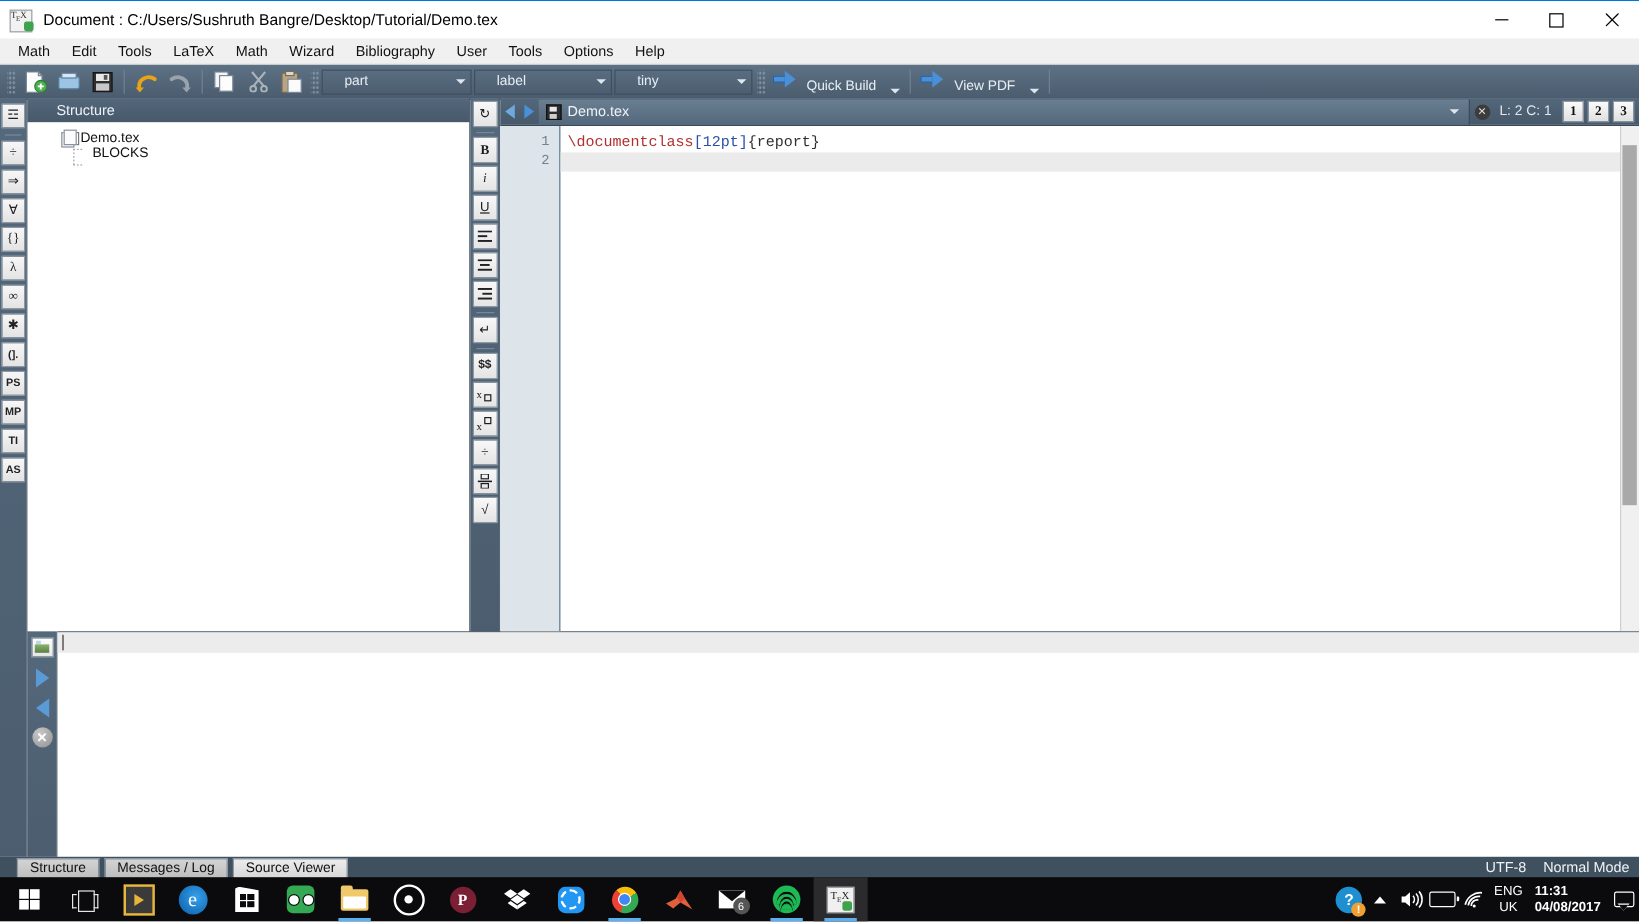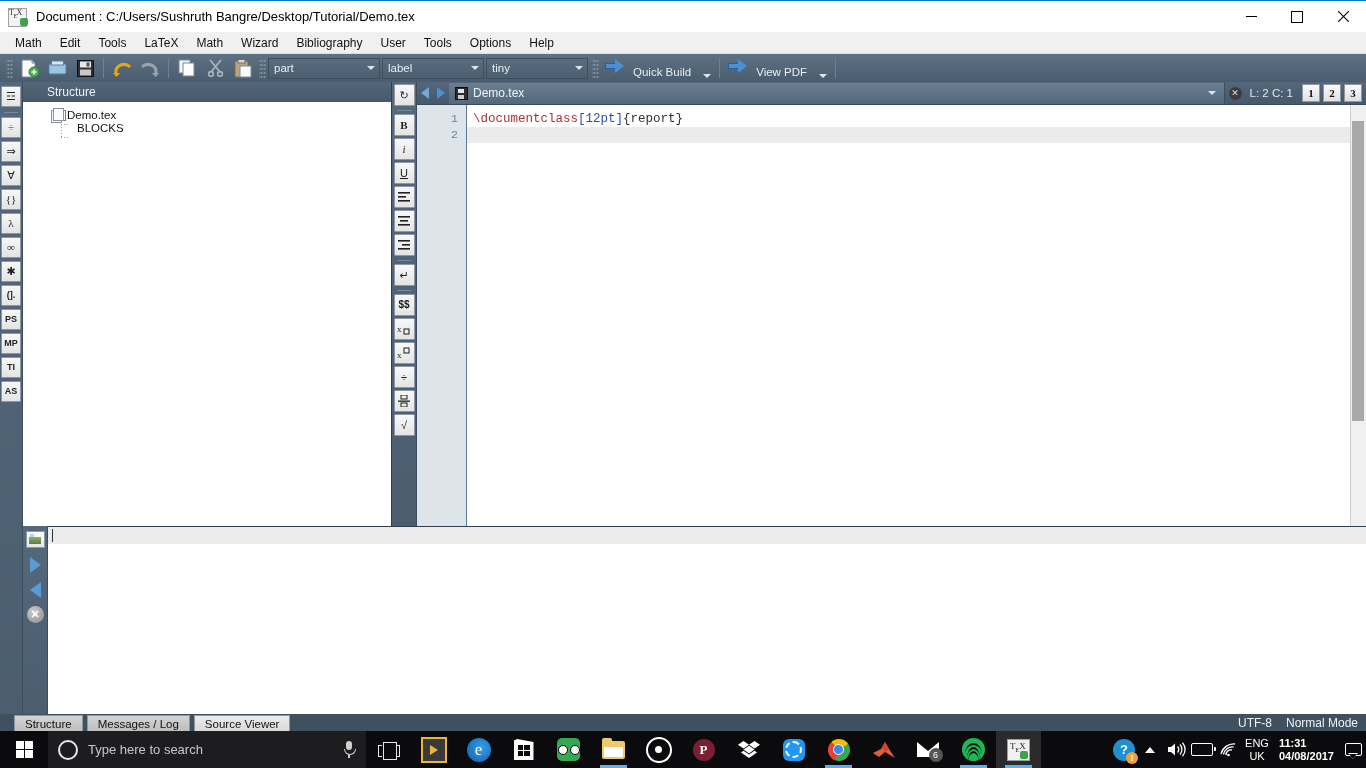--- a/index.html
+++ b/index.html
@@ -33,21 +33,21 @@
   
   .toolbar{height:28px;background:linear-gradient(#5e7285,#4a5c6e);display:flex;align-items:center;
            padding:0 4px;border-bottom:1px solid #36485a;}
   .grip{width:7px;height:20px;margin:0 2px;background-image:
         radial-gradient(circle, #8b9bab 1px, transparent 1.2px);
         background-size:3px 4px;background-position:1px 1px;opacity:.8;}
   .tbtn{width:26px;height:24px;margin:0 1px;display:flex;align-items:center;justify-content:center;position:relative;}
   .sep{width:1px;height:20px;background:#6e8094;margin:0 4px;}
 
   .combo{height:19px;background:linear-gradient(#5a6d80,#4c5e70);border:1px solid #3e4f60;
-         display:flex;align-items:center;color:#e9eef3;font-size:11.5px;padding-left:5px;margin-right:2px;position:relative;}
+         display:flex;align-items:center;color:#e9eef3;font-size:11.5px;padding-left:18px;margin-right:2px;position:relative;}
   .combo .cval{flex:1;white-space:nowrap;overflow:hidden;}
   .combo .arrow{width:16px;display:flex;align-items:center;justify-content:center;}
   .caret{width:0;height:0;border-left:4px solid transparent;border-right:4px solid transparent;border-top:4px solid #dde5ed;}
   .combo-part{width:105px;}
   .combo-label{width:95px;}
   .combo-tiny{width:95px;}
   .arrow-ico{width:20px;height:14px;position:relative;}
   .arrow-ico .shaft{position:absolute;left:0;top:4px;width:11px;height:6px;background:#4a90d9;border:1px solid #2a5e94;box-sizing:border-box;}
   .arrow-ico .head{position:absolute;left:10px;top:0;width:0;height:0;border-top:7px solid transparent;border-bottom:7px solid transparent;border-left:9px solid #4a90d9;}
   .runlbl{color:#e9eef3;font-size:11.5px;padding:0 8px 0 4px;white-space:nowrap;}
@@ -561,29 +561,20 @@
 
   <div class="taskbar">
     <div class="startbtn">
       <div class="winlogo">
           <span></span>
           <span></span>
           <span></span>
           <span></span>
         </div>
     </div>
-    <div class="searchbox">
-      <div class="circ"></div>
-      <div class="searchtxt">Type here to search</div>
-      <div class="micico">
-          <i></i>
-          <b></b>
-          <u></u>
-        </div>
-    </div>
 
     <div class="tbicons">
       <div class="tbi">
         <div class="ico-taskview">
             <div class="lft"></div>
             <div class="mid"></div>
             <div class="rgt"></div>
           </div>
       </div>
       <div class="tbi">

